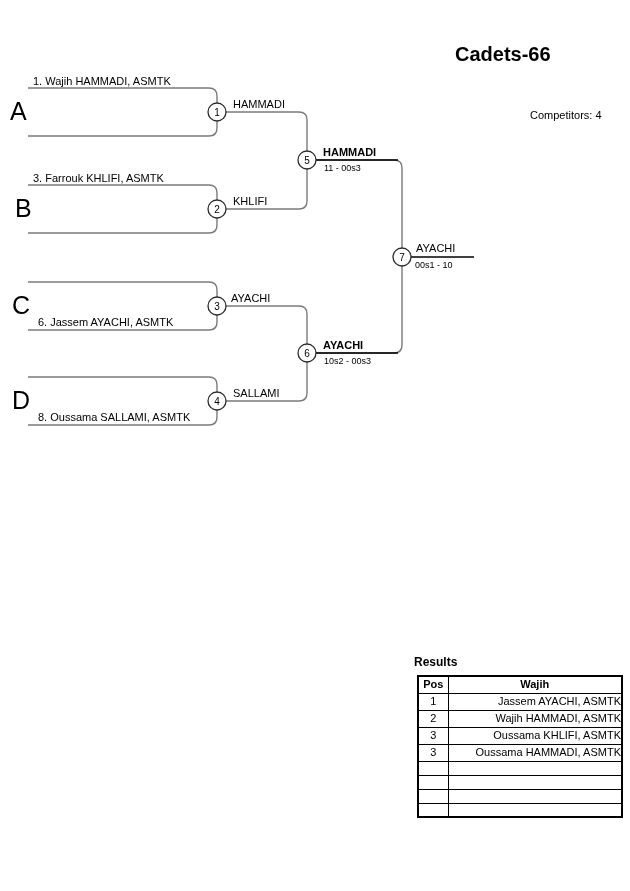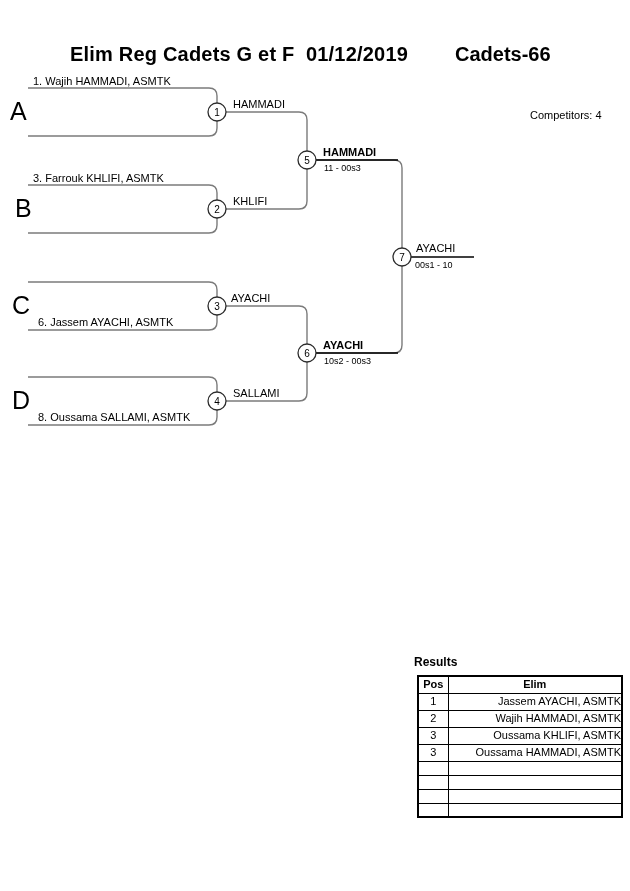--- a/index.html
+++ b/index.html
@@ -44,21 +44,20 @@
   td.pos-cell { text-align:center; }
   td.name-cell { padding-left:7px; text-align:right; }
   tr.data-row td { height:17px; }
   tr.empty-row td { height:14px; }
 </style>
 </head>
 <body>
 
 <div class="page">
 
-  <div class="title">Elim Reg Cadets G et F  01/12/2019</div>
   <div class="category">Cadets-66</div>
   <div class="competitors">Competitors: 4</div>
 
   <svg width="630" height="500" viewBox="0 0 630 500" style="position:absolute;left:0;top:0;">
 
     <path d="M28,88 H209 Q217,88 217,96 V103" fill="none" stroke="#7b7b7b" stroke-width="1.4"></path>
     <path d="M28,136 H209 Q217,136 217,128 V121" fill="none" stroke="#7b7b7b" stroke-width="1.4"></path>
     <text class="section-letter" x="10" y="120">A</text>
     <text class="seed-text" x="33" y="85">1. Wajih HAMMADI, ASMTK</text>
 
@@ -121,21 +120,21 @@
   <div class="results-title">Results</div>
 
   <table class="results">
     <colgroup>
         <col class="pos-col">
         <col>
       </colgroup>
     <thead>
       <tr>
         <th>Pos</th>
-        <th>Elim</th>
+        <th>Wajih</th>
       </tr>
     </thead>
     <tbody>
       <tr class="data-row">
         <td class="pos-cell">1</td>
         <td class="name-cell">Jassem AYACHI, ASMTK</td>
       </tr>
       <tr class="data-row">
         <td class="pos-cell">2</td>
         <td class="name-cell">Wajih HAMMADI, ASMTK</td>

